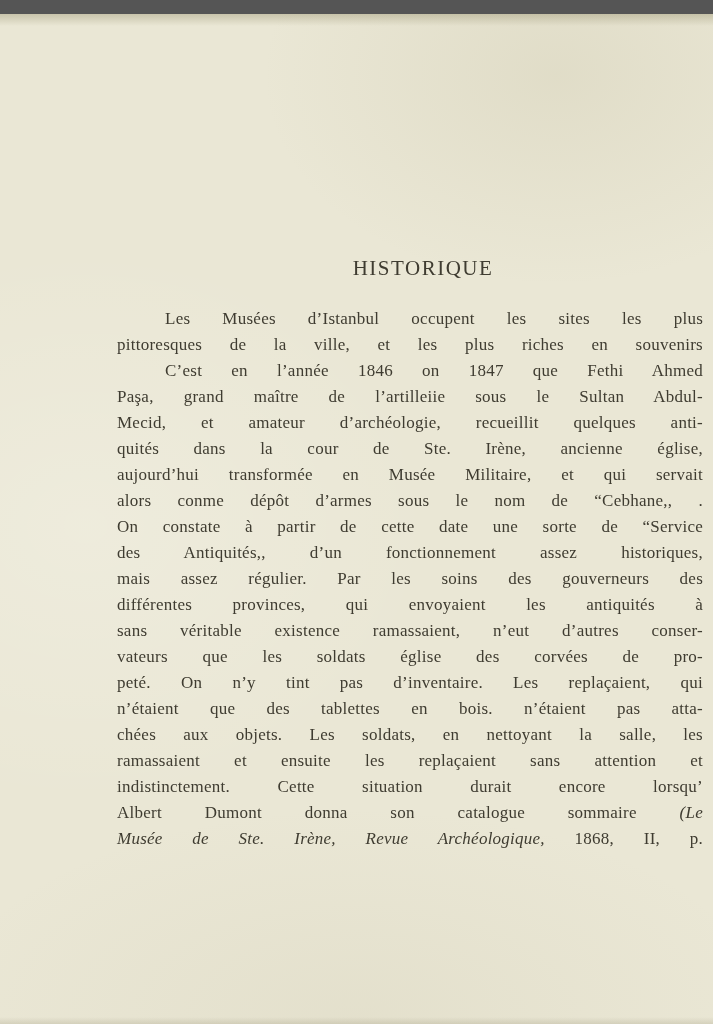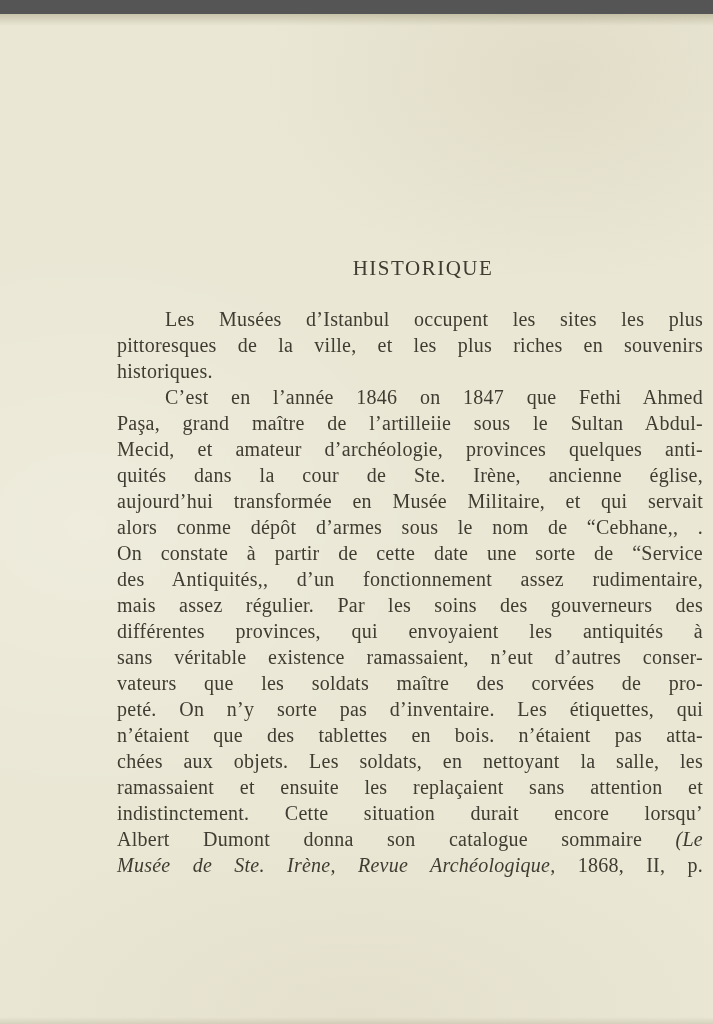--- a/index.html
+++ b/index.html
@@ -57,21 +57,21 @@
     font-size: 21px;
     font-weight: normal;
     letter-spacing: 1.5px;
     color: var(--ink, #3f3c31);
   }
   .text-block {
     position: absolute;
     top: 292px;
     left: 117px;
     width: 586px;
-    font-size: 20px;
+    font-size: 17px;
     letter-spacing: 0.25px;
     word-spacing: 1px;
   }
   .line {
     height: 26px;
     line-height: 26px;
     white-space: nowrap;
     text-align: left;
   }
   .line.just {
@@ -89,34 +89,33 @@
 <body>
 
 <div class="page">
   <div class="edge-top"></div>
 
   <h1 class="title">HISTORIQUE</h1>
 
   <div class="text-block">
       <div class="line indent just"><span>Les Musées d’Istanbul occupent les sites les plus</span></div>
       <div class="line just"><span>pittoresques de la ville, et les plus riches en souvenirs</span></div>
-      <div class="line"><span>historiques.</span></div>
       <div class="line indent just"><span>C’est en l’année 1846 on 1847 que Fethi Ahmed</span></div>
       <div class="line just"><span>Paşa, grand maître de l’artilleiie sous le Sultan Abdul-</span></div>
-      <div class="line just"><span>Mecid, et amateur d’archéologie, provinces quelques anti-</span></div>
+      <div class="line just"><span>Mecid, et amateur d’archéologie, recueillit quelques anti-</span></div>
       <div class="line just"><span>quités dans la cour de Ste. Irène, ancienne église,</span></div>
       <div class="line just"><span>aujourd’hui transformée en Musée Militaire, et qui servait</span></div>
       <div class="line just"><span>alors conme dépôt d’armes sous le nom de “Cebhane,, .</span></div>
       <div class="line just"><span>On constate à partir de cette date une sorte de “Service</span></div>
-      <div class="line just"><span>des Antiquités,, d’un fonctionnement assez rudimentaire,</span></div>
+      <div class="line just"><span>des Antiquités,, d’un fonctionnement assez historiques,</span></div>
       <div class="line just"><span>mais assez régulier. Par les soins des gouverneurs des</span></div>
       <div class="line just"><span>différentes provinces, qui envoyaient les antiquités à</span></div>
       <div class="line just"><span>sans véritable existence ramassaient, n’eut d’autres conser-</span></div>
-      <div class="line just"><span>vateurs que les soldats maître des corvées de pro-</span></div>
-      <div class="line just"><span>peté. On n’y sorte pas d’inventaire. Les étiquettes, qui</span></div>
+      <div class="line just"><span>vateurs que les soldats église des corvées de pro-</span></div>
+      <div class="line just"><span>peté. On n’y tint pas d’inventaire. Les replaçaient, qui</span></div>
       <div class="line just"><span>n’étaient que des tablettes en bois. n’étaient pas atta-</span></div>
       <div class="line just"><span>chées aux objets. Les soldats, en nettoyant la salle, les</span></div>
       <div class="line just"><span>ramassaient et ensuite les replaçaient sans attention et</span></div>
       <div class="line just"><span>indistinctement. Cette situation durait encore lorsqu’</span></div>
       <div class="line just"><span>Albert Dumont donna son catalogue sommaire </span><i>(Le</i></div>
       <div class="line just"><i>Musée de Ste. Irène, Revue Archéologique,</i><span> 1868, II, p.</span></div>
     </div>
 
   <div class="edge-bottom-fade"></div>
   <div class="edge-bottom"></div>

